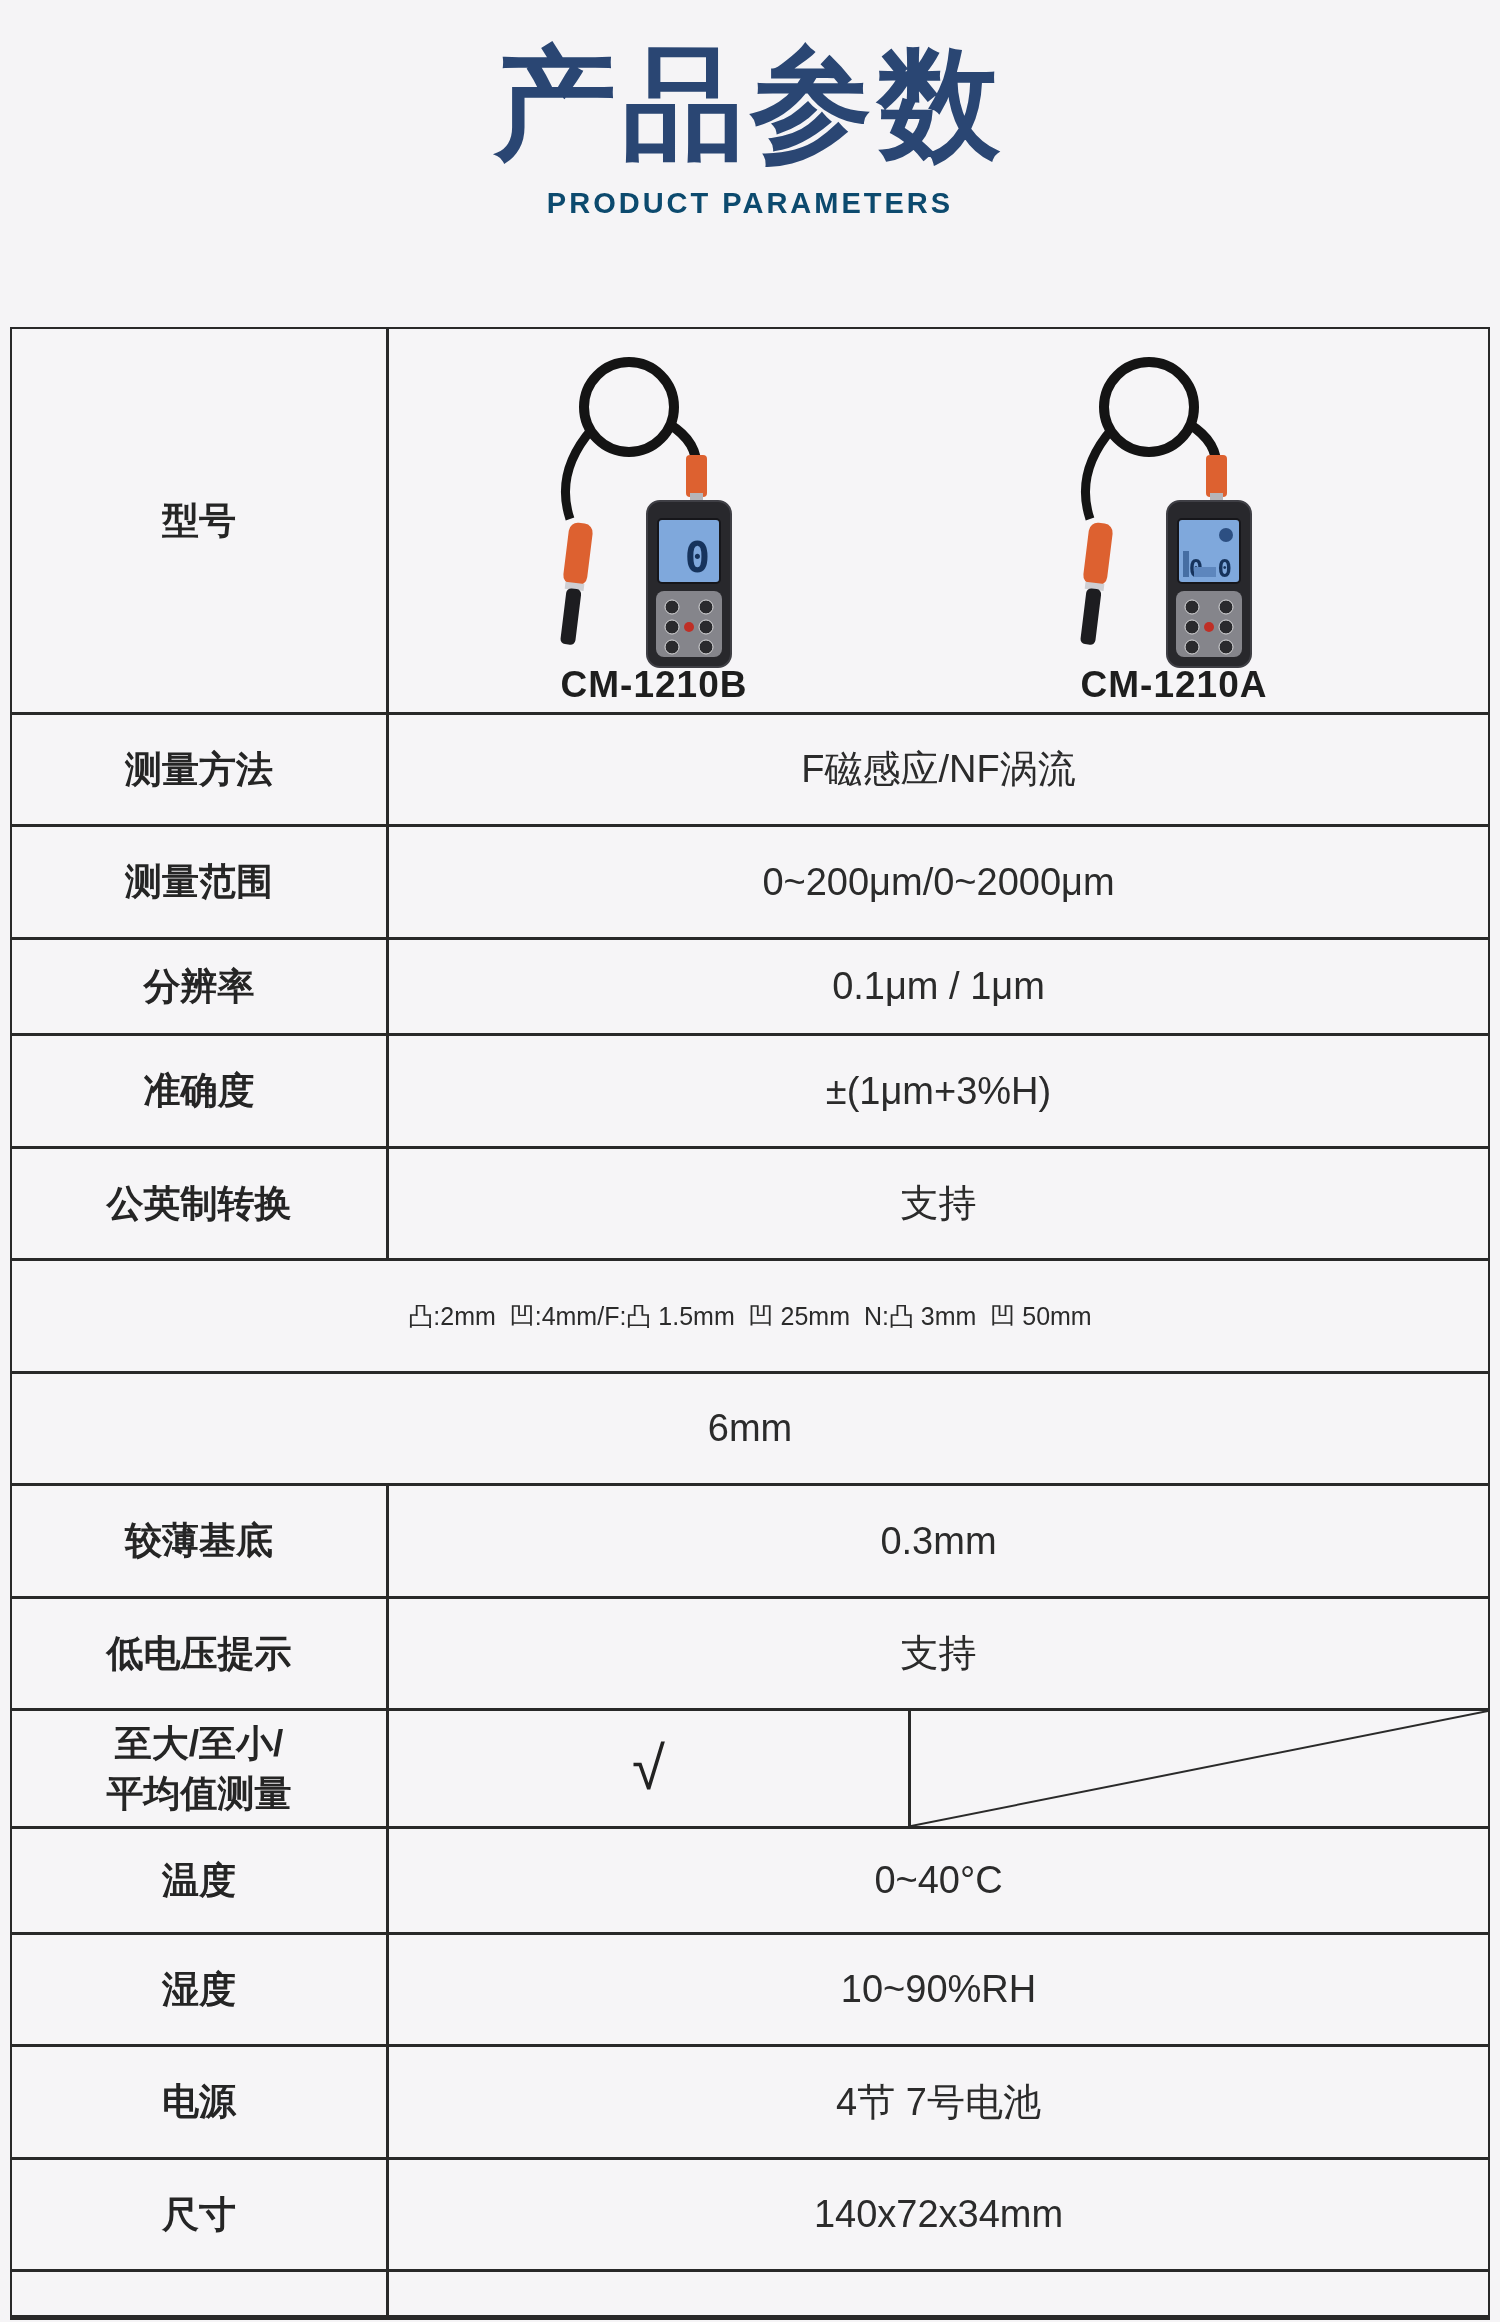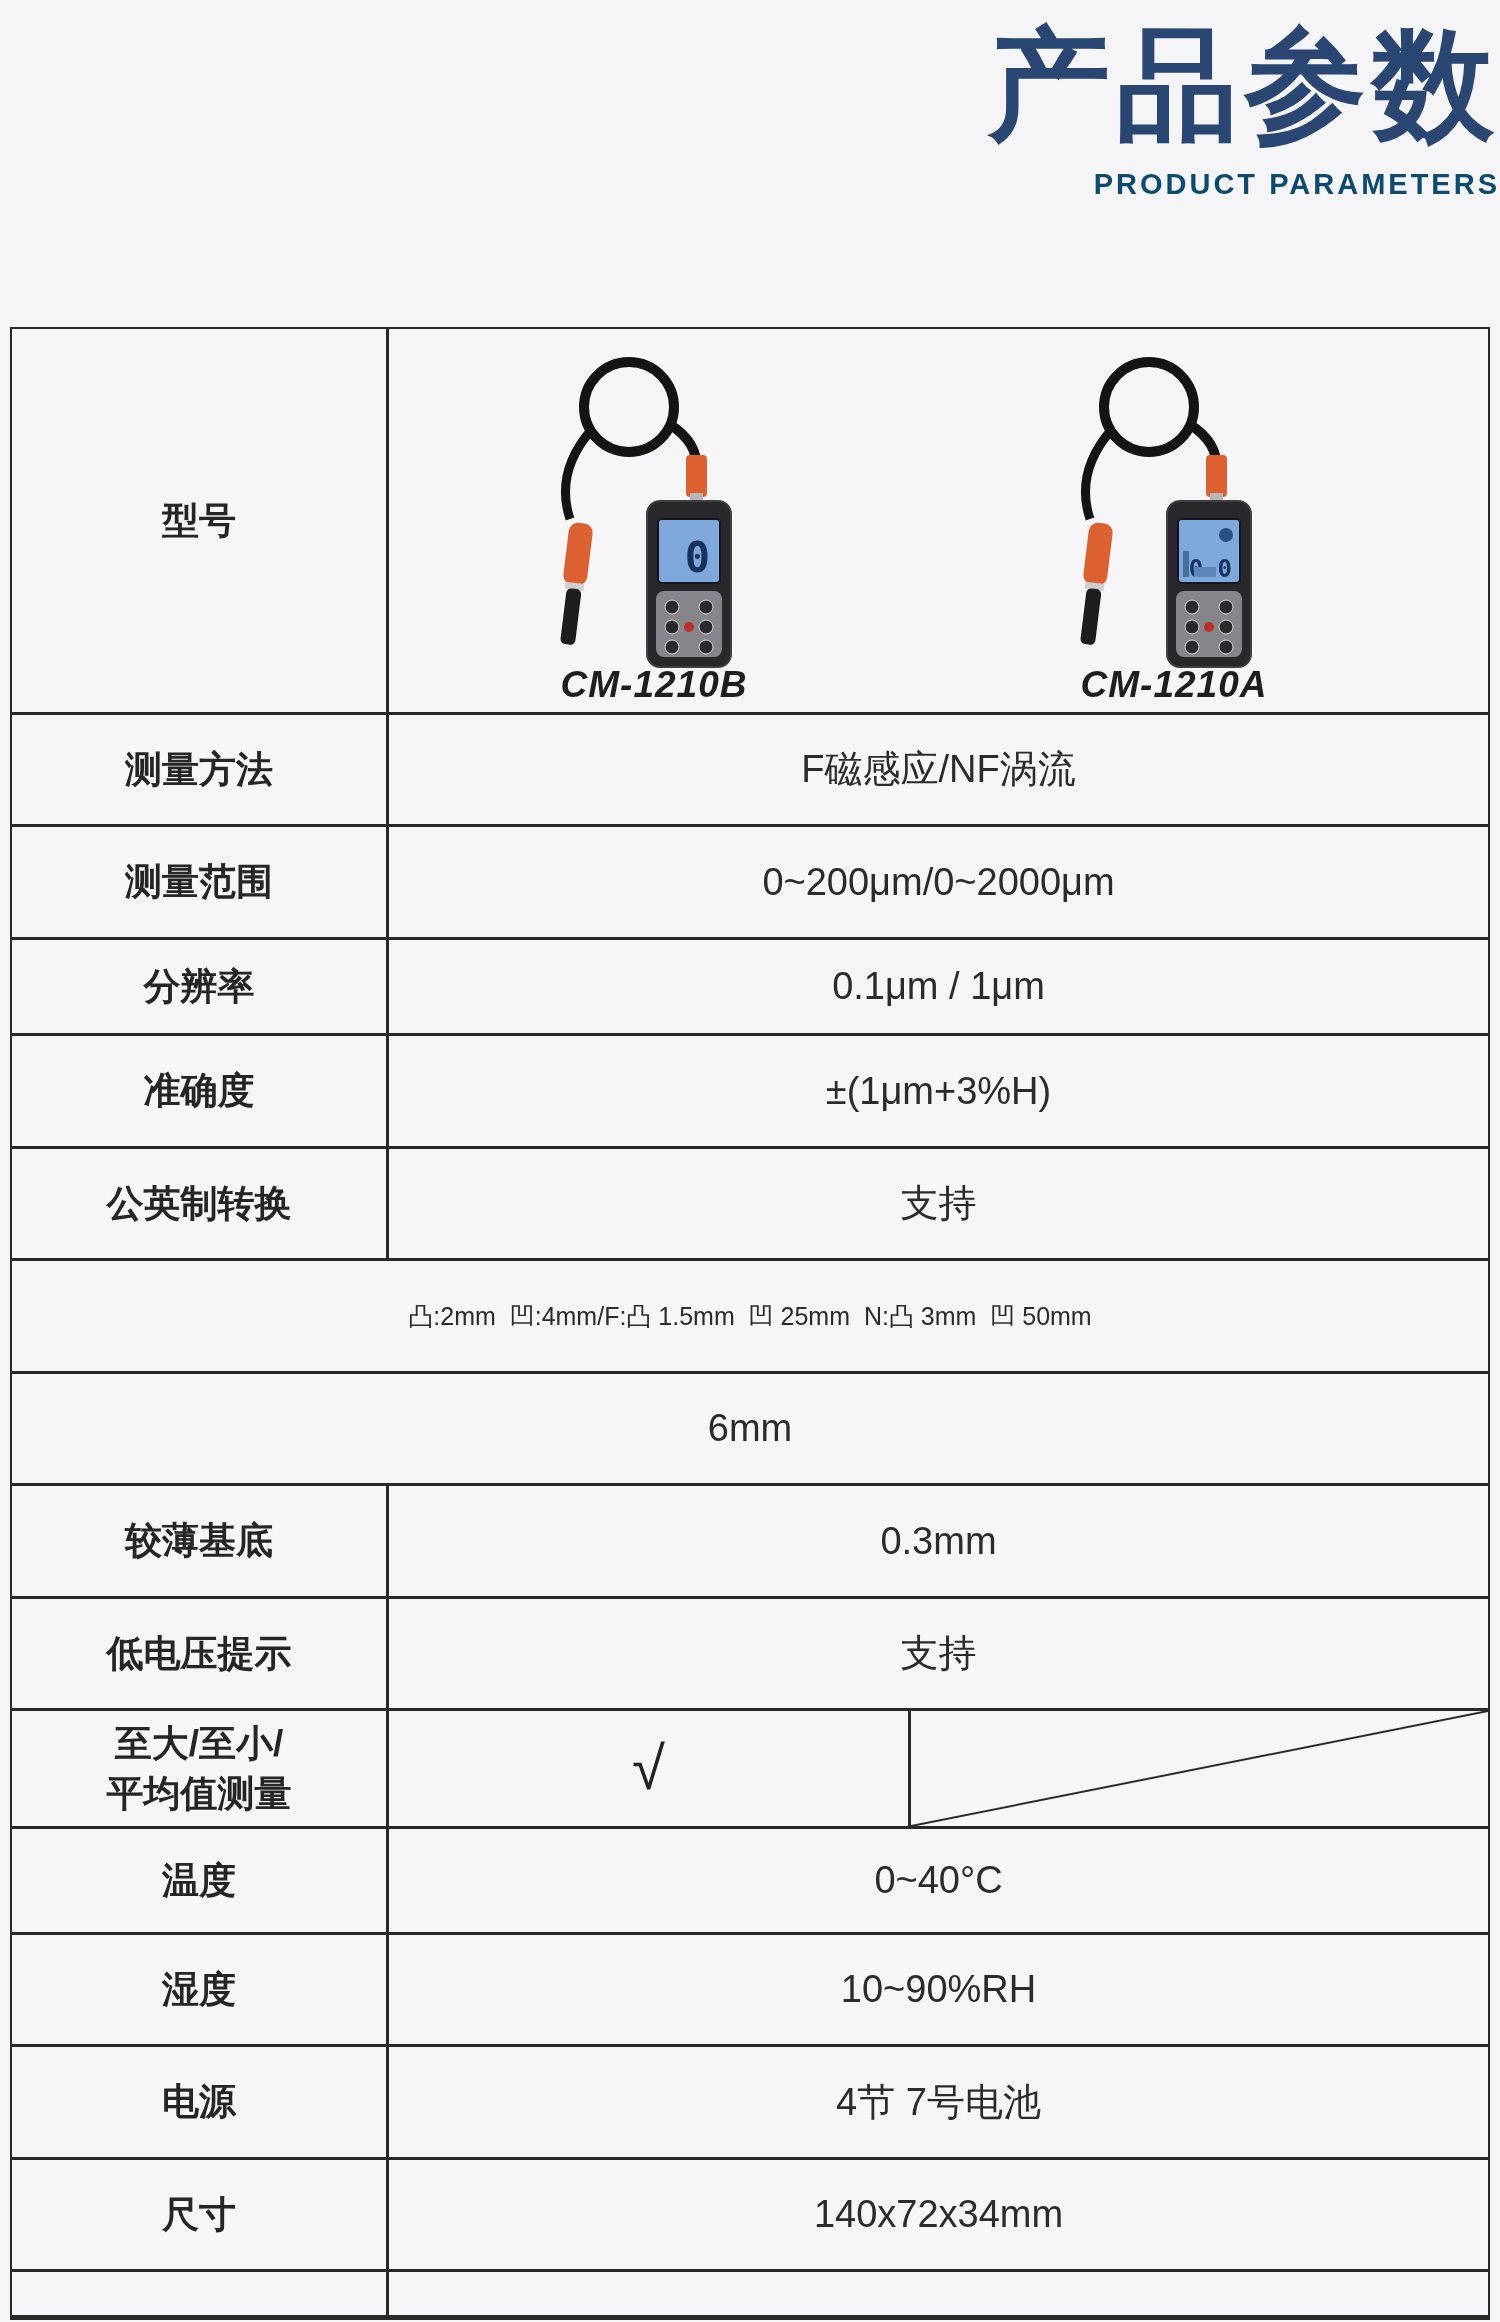--- a/index.html
+++ b/index.html
@@ -3,21 +3,21 @@
 <meta charset="utf-8">
 <style>
   html,body{margin:0;padding:0;}
   body{
     width:1500px;height:2322px;overflow:hidden;position:relative;
     background:#f5f4f6;
     font-family:"Liberation Sans","DejaVu Sans",sans-serif;
     color:#2b2b2b;
   }
   
-  .header{text-align:right;padding-top:17px;}
+  .header{text-align:center;padding-top:36px;}
   .title{
     margin:0;font-size:122px;line-height:1.12;font-weight:800;
     color:#2a4673;letter-spacing:6px;
   }
   .subtitle{
     margin-top:14px;font-size:29px;font-weight:600;
     color:#0c4a6e;letter-spacing:3px;
   }
   
   .spec-table{
@@ -33,21 +33,21 @@
   }
   .val{
     flex:1;display:flex;align-items:center;justify-content:center;
     font-size:38px;color:#2b2b2b;position:relative;
   }
   .val.small{font-size:25px;white-space:pre;}
   
   .device{position:absolute;width:240px;top:10px;text-align:center;}
   .device-name{
     font-size:37px;font-weight:700;color:#1e1e1e;
-    letter-spacing:1px;margin-top:-14px;font-style:italic;
+    letter-spacing:1px;margin-top:-14px;
   }
   
   .split-left{
     width:522px;height:100%;box-sizing:border-box;
     border-right:3px solid #292929;
     display:flex;align-items:center;justify-content:center;
     font-size:60px;font-weight:400;color:#222;
   }
   .split-right{flex:1;height:100%;}
   .split-right svg{display:block;width:100%;height:100%;}

